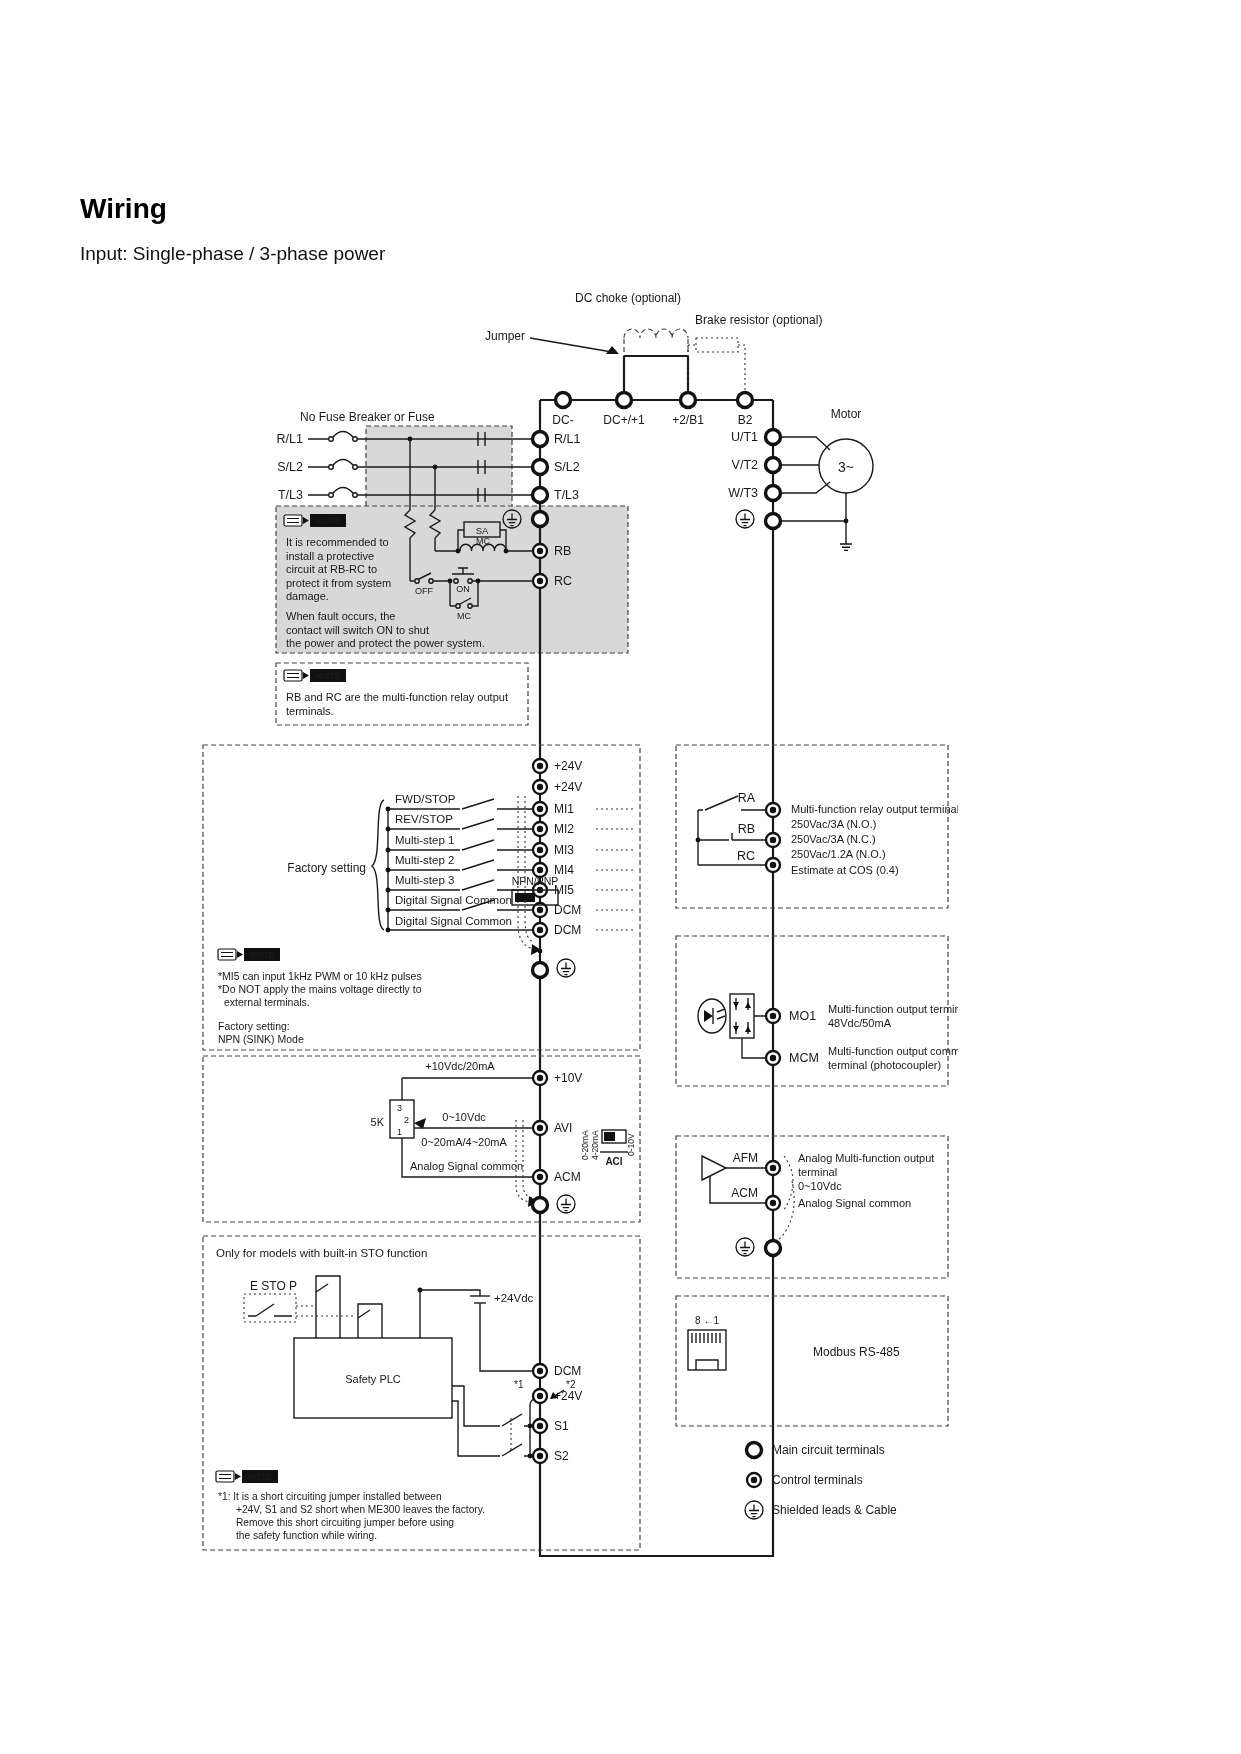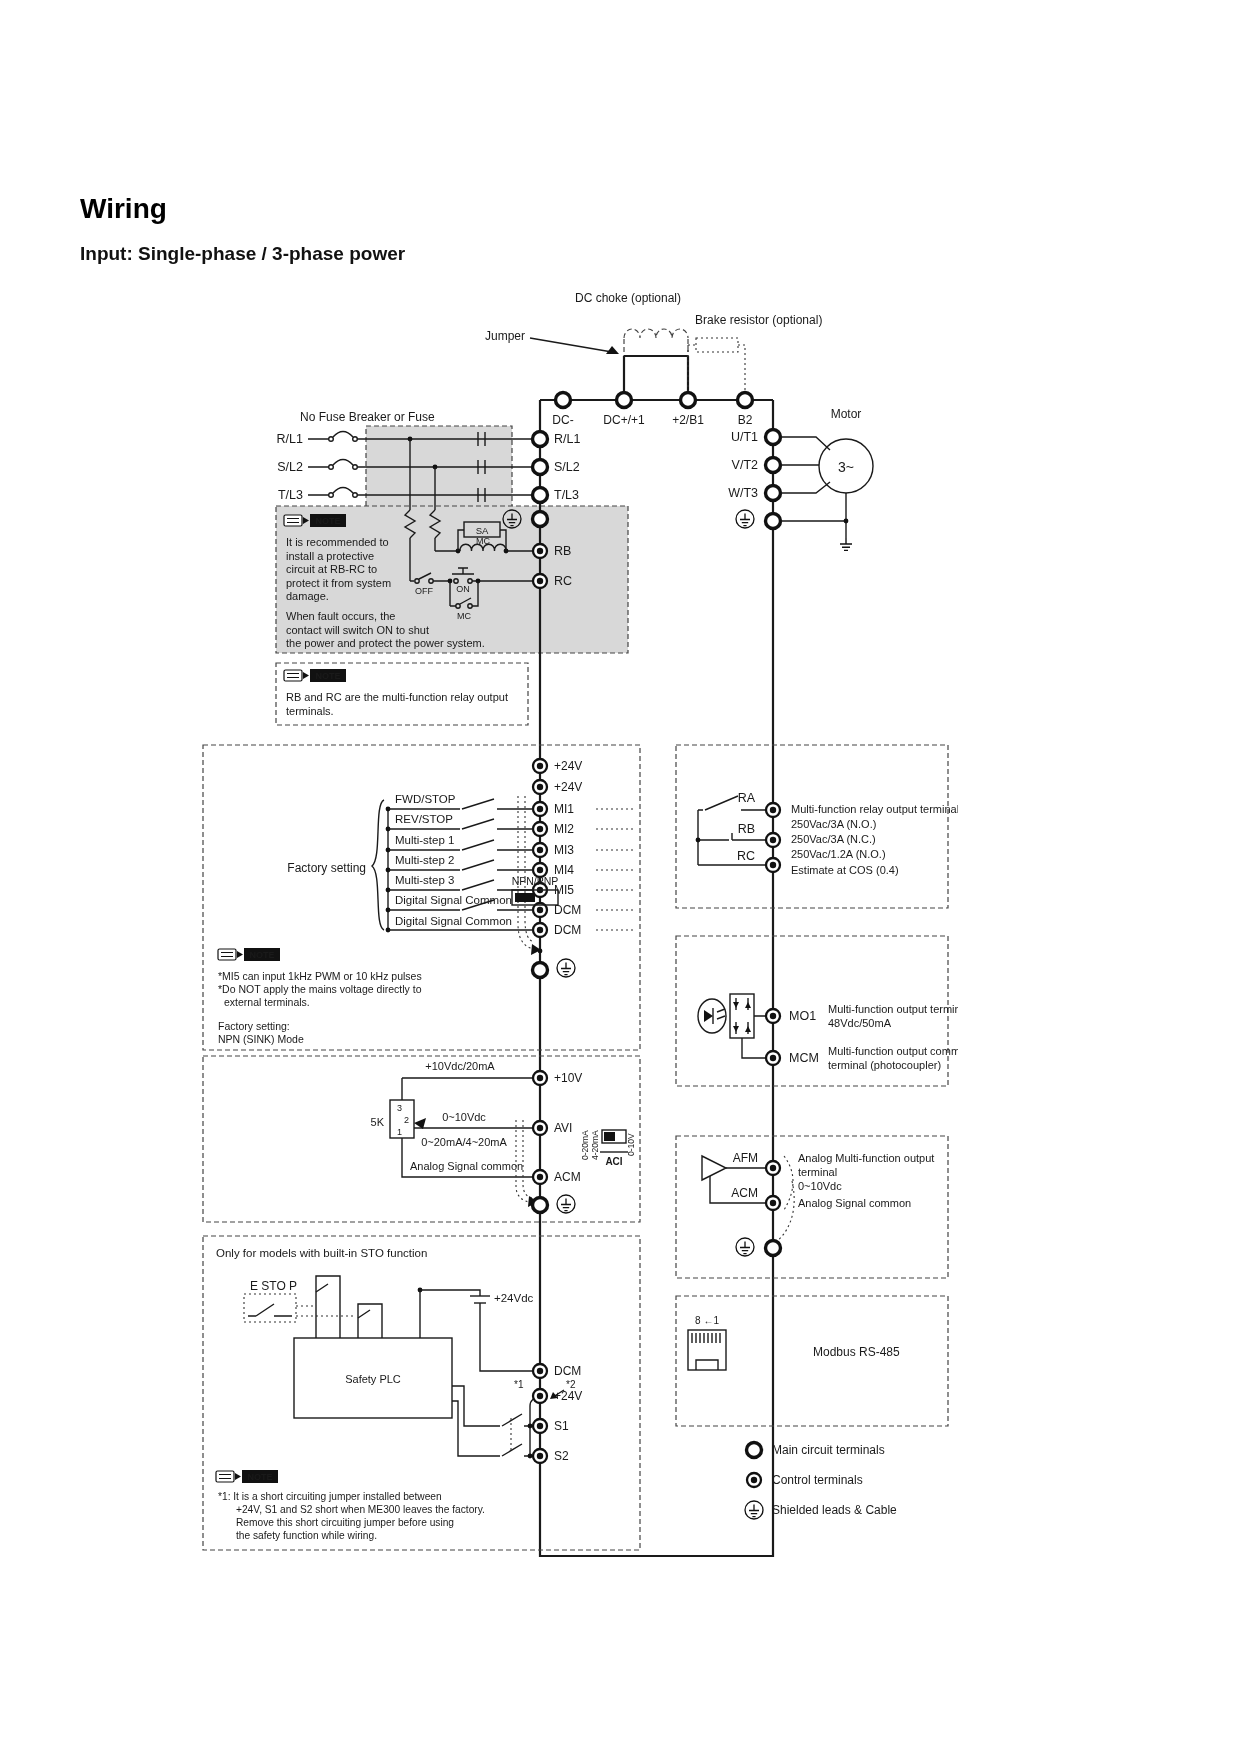--- a/index.html
+++ b/index.html
@@ -1,19 +1,19 @@
 <!DOCTYPE html>
 <html><head>
 <meta charset="utf-8">
 <style>
   html,body{margin:0;padding:0;background:#fff;}
   .page{position:relative;width:1241px;height:1754px;background:#fff;overflow:hidden;
         font-family:"Liberation Sans",sans-serif;color:#111;}
   .title{position:absolute;left:80px;top:193px;font-size:28px;font-weight:bold;}
-  .subtitle{position:absolute;left:80px;top:243px;font-size:19px;font-weight:bold;color:#111;}
+  .subtitle{position:absolute;left:80px;top:243px;font-size:19px;font-weight:normal;color:#111;}
   svg text{font-family:"Liberation Sans",sans-serif;fill:#1a1a1a;}
   .ln{stroke:#1a1a1a;stroke-width:1.4;fill:none;}
   .ln2{stroke:#1a1a1a;stroke-width:2.2;fill:none;}
   .dash{stroke:#444;stroke-width:1.2;fill:none;stroke-dasharray:5 3;}
   .dot2{stroke:#333;stroke-width:1.1;fill:none;stroke-dasharray:2 3;}
   .gray{fill:#d8d8d8;stroke:#444;stroke-width:1.2;stroke-dasharray:5 3;}
   .sym{stroke:#1a1a1a;stroke-width:1.4;fill:none;}
 </style>
 </head>
 <body>

